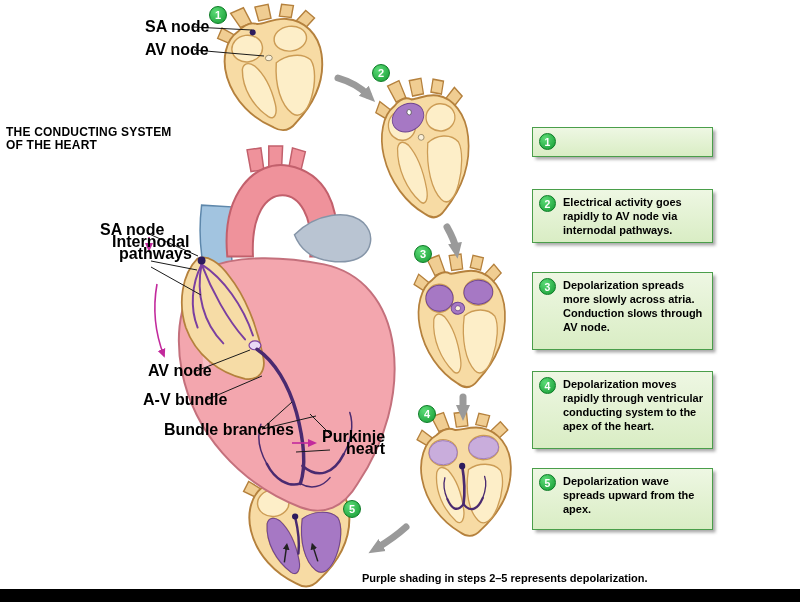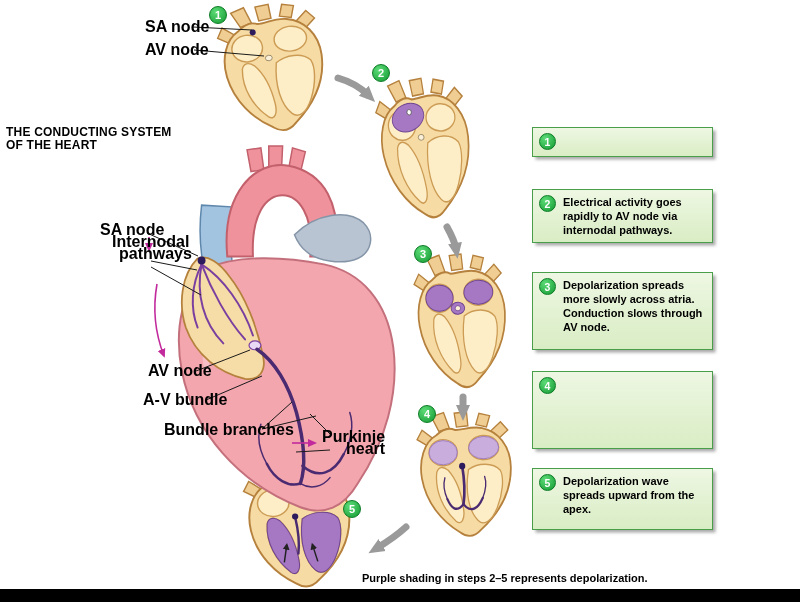--- a/index.html
+++ b/index.html
@@ -209,20 +209,21 @@
   <div class="step-box" style="top:189px;height:54px;">
     <div class="circ">2</div>
     <div class="txt">Electrical activity goes rapidly to AV node via internodal pathways.</div>
   </div>
   <div class="step-box" style="top:272px;height:78px;">
     <div class="circ">3</div>
     <div class="txt">Depolarization spreads more slowly across atria. Conduction slows through AV node.</div>
   </div>
   <div class="step-box" style="top:371px;height:78px;">
     <div class="circ">4</div>
+    <div class="txt">Depolarization moves rapidly through ventricular conducting system to the apex of the heart.</div>
   </div>
   <div class="step-box" style="top:468px;height:62px;">
     <div class="circ">5</div>
     <div class="txt">Depolarization wave spreads upward from the apex.</div>
   </div>
 
   <div class="caption">Purple shading in steps 2–5 represents depolarization.</div>
   <div class="bottom-bar"></div>
 
 </div>

